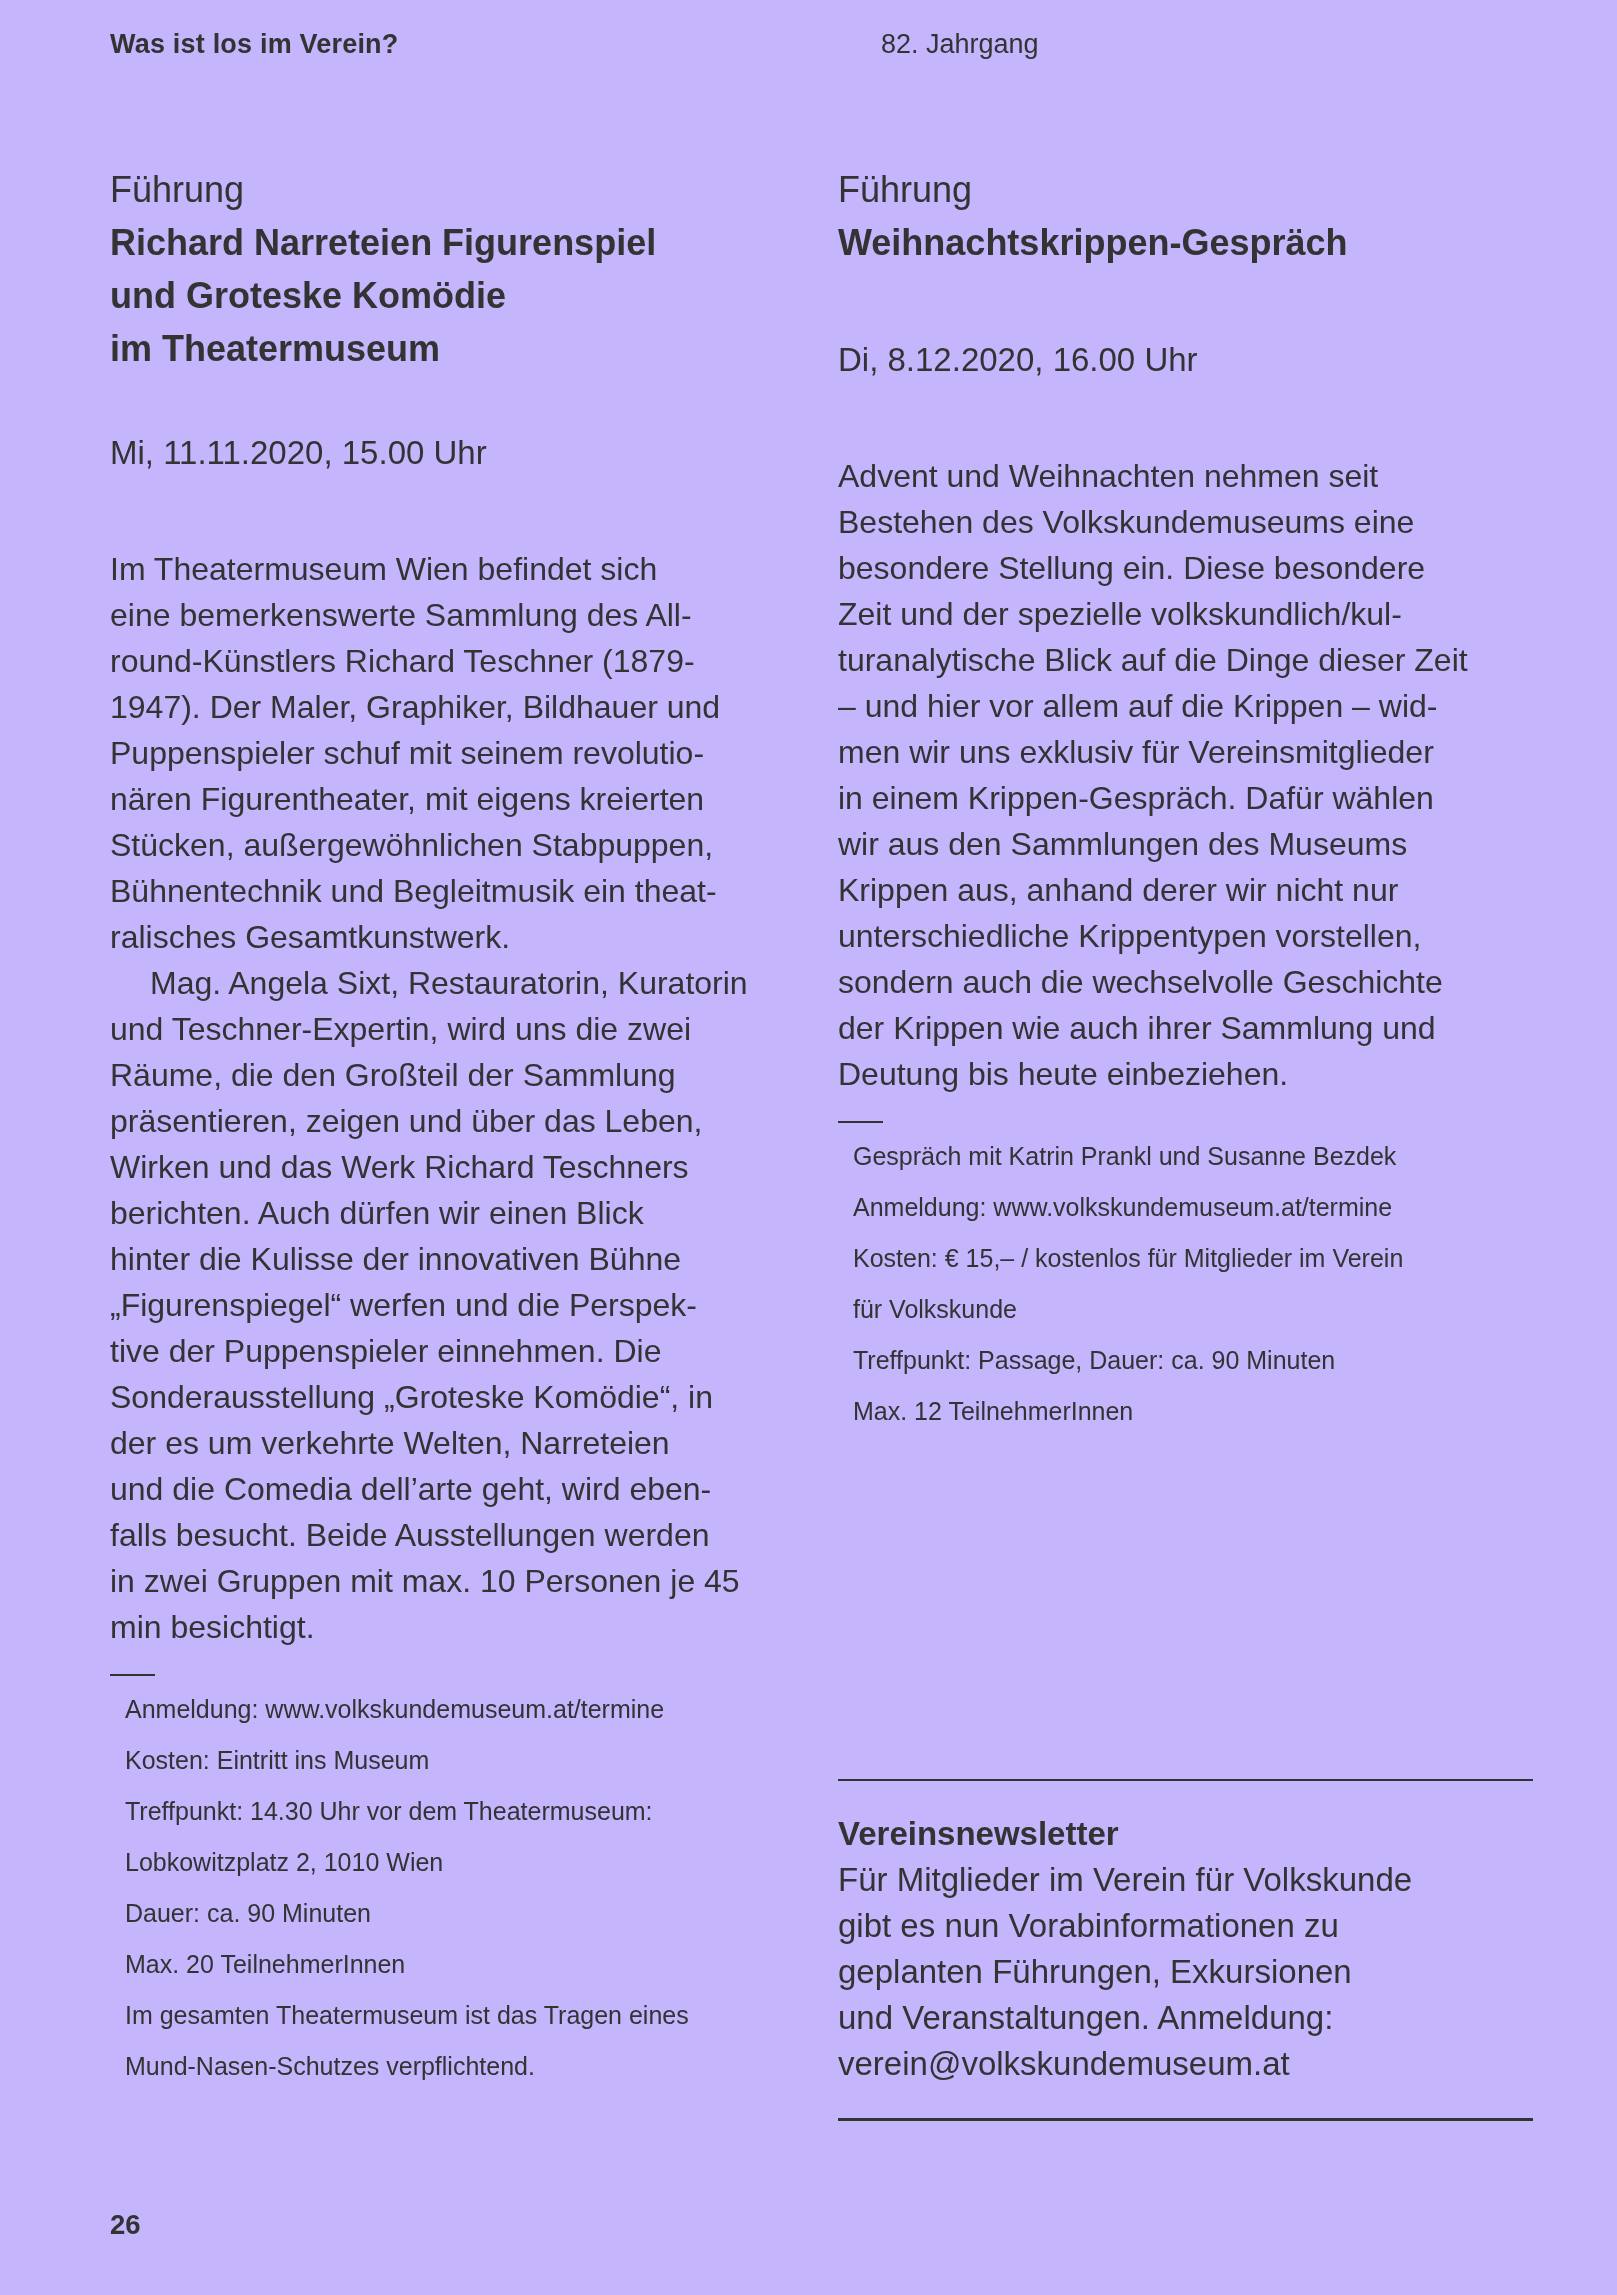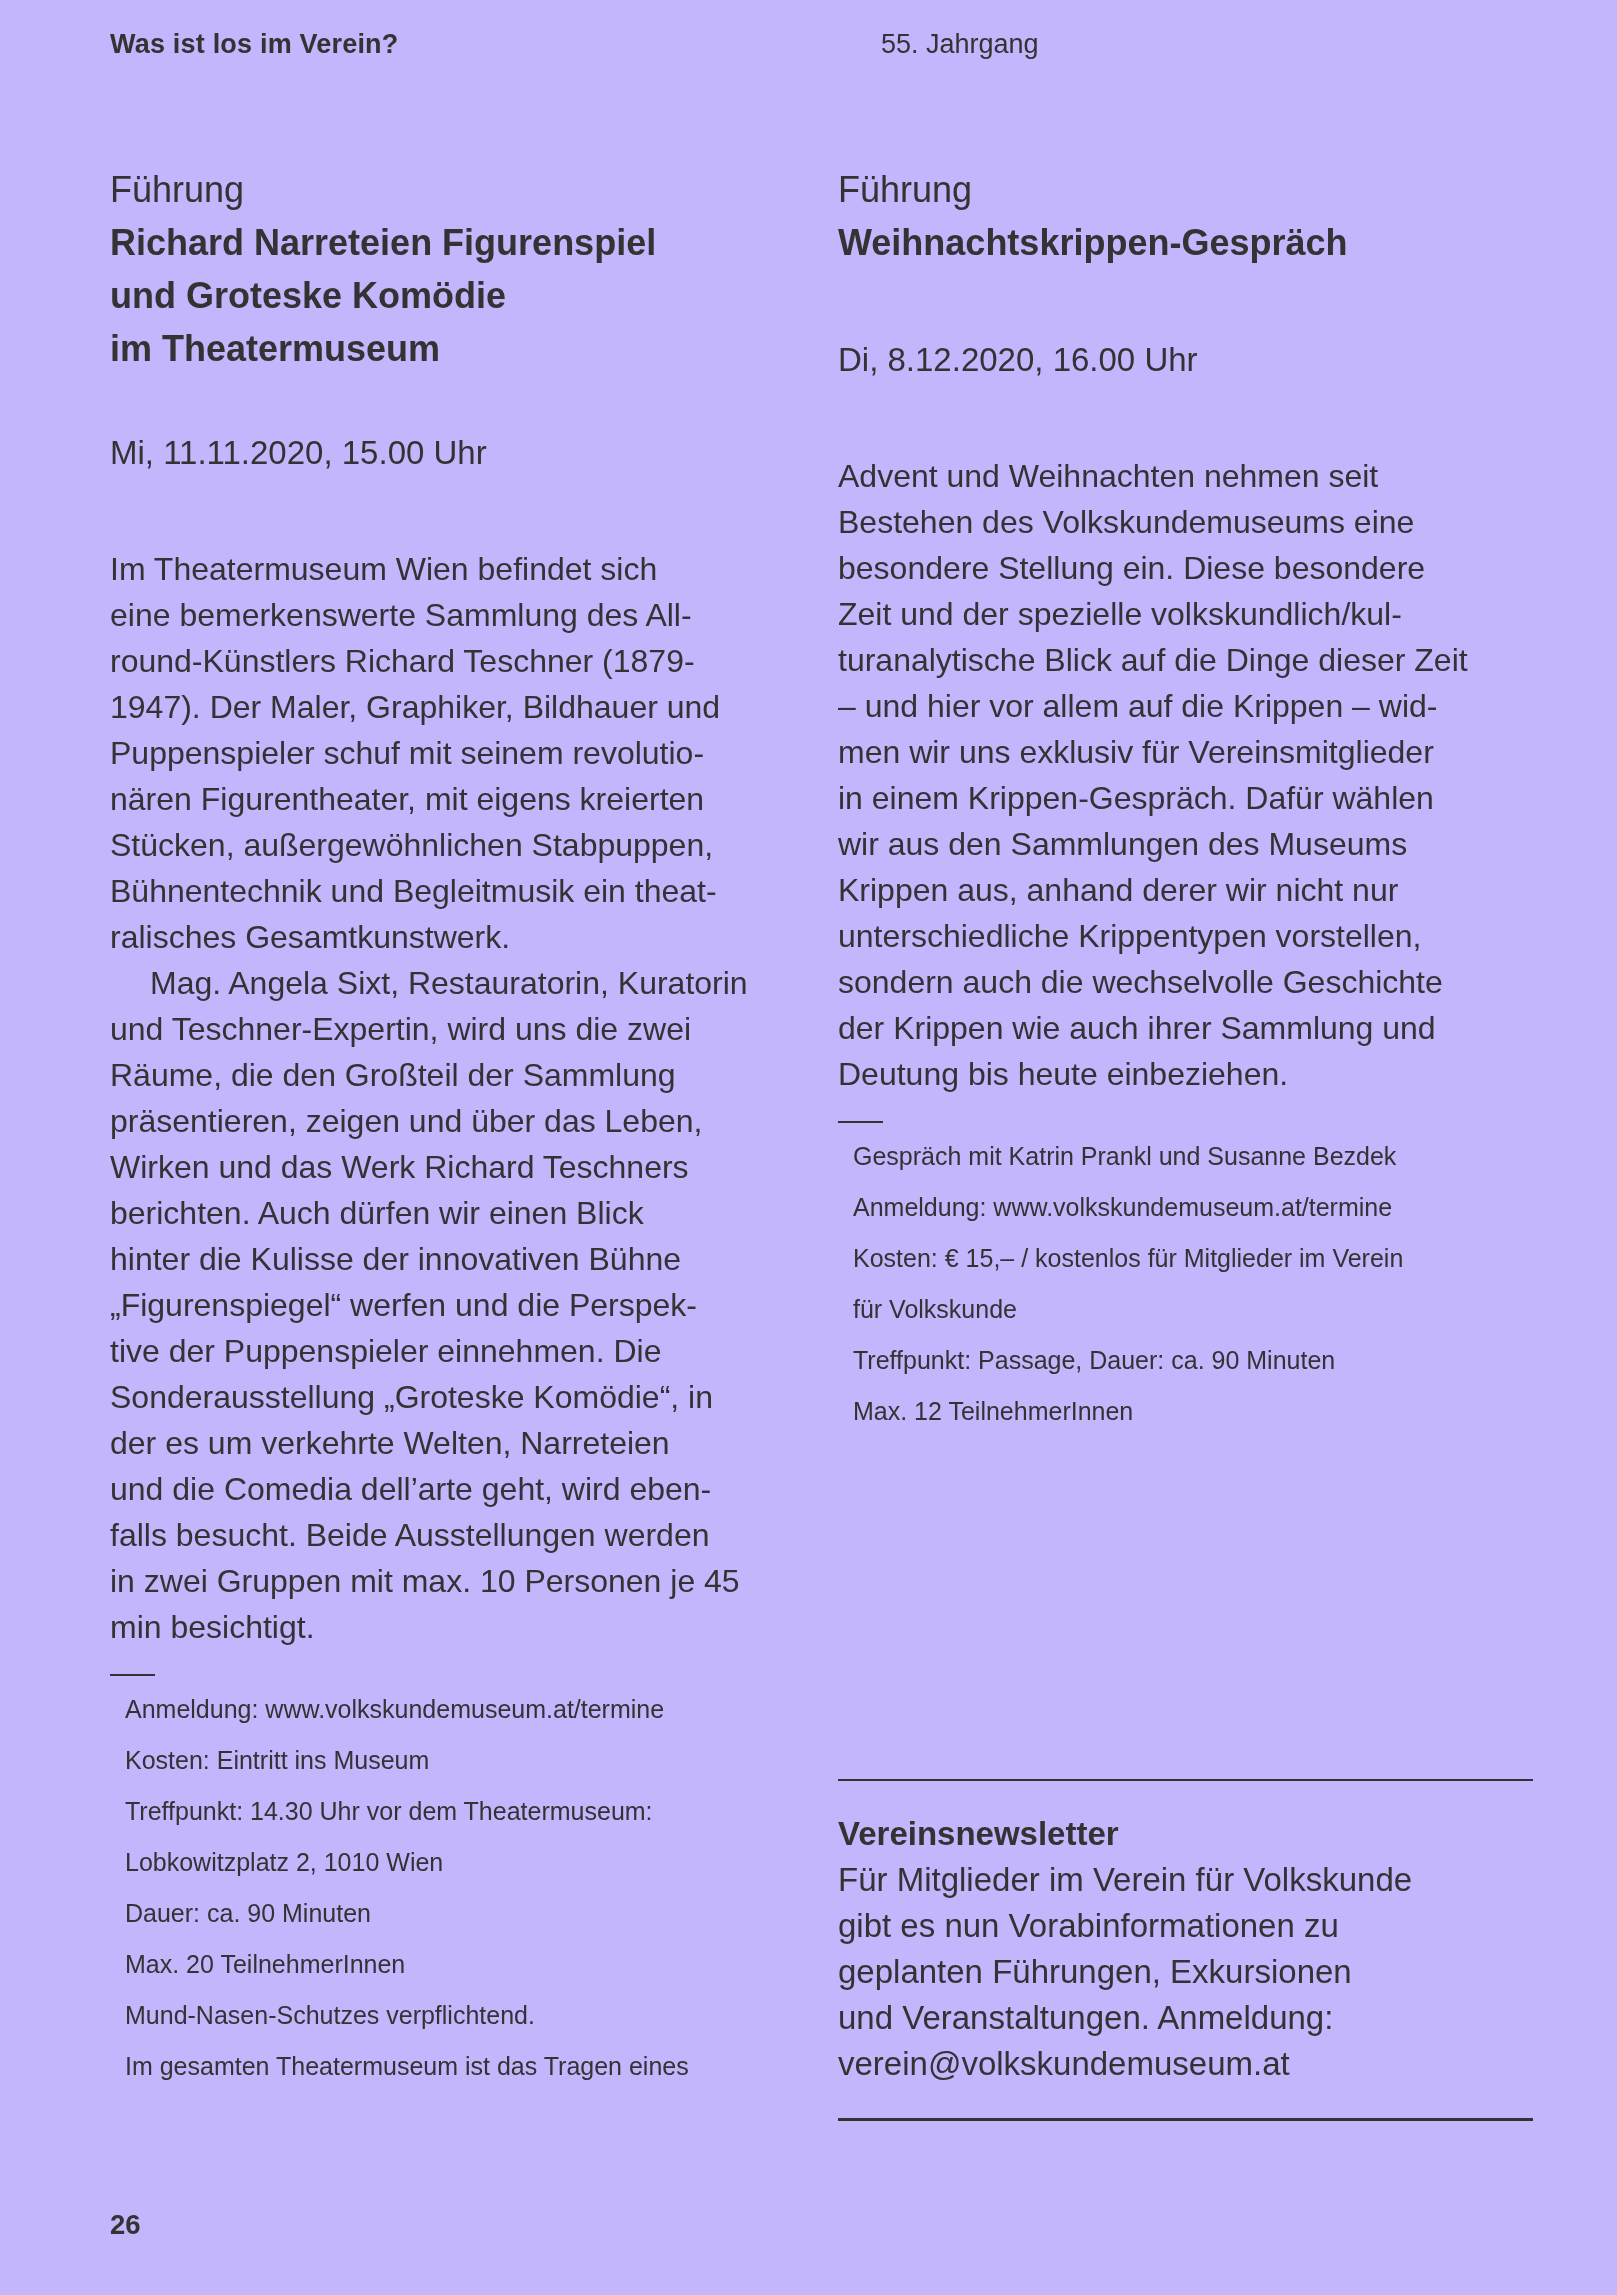--- a/index.html
+++ b/index.html
@@ -117,21 +117,21 @@
     font-weight: 700;
   }
 </style>
 </head>
 <body>
 
 <div class="page">
 
   <div class="header-left">Was ist los im Verein?</div>
 
-  <div class="header-right">55. Jahrgang</div>
+  <div class="header-right">82. Jahrgang</div>
 
   <div class="col col-left">
     <div class="kicker">Führung</div>
     <div class="title">Richard Narreteien Figurenspiel
 und Groteske Komödie
 im Theatermuseum</div>
     <div class="date-line">Mi, 11.11.2020, 15.00 Uhr</div>
     <div class="body-par body-start">Im Theatermuseum Wien befindet sich
 eine bemerkenswerte Sammlung des All-
 round-Künstlers Richard Teschner (1879-
@@ -157,22 +157,22 @@
 in zwei Gruppen mit max. 10 Personen je 45
 min besichtigt.</div>
     <div class="dash-rule"></div>
     <div class="details">
         <div class="detail-line">Anmeldung: www.volkskundemuseum.at/termine</div>
         <div class="detail-line">Kosten: Eintritt ins Museum</div>
         <div class="detail-line">Treffpunkt: 14.30 Uhr vor dem Theatermuseum:</div>
         <div class="detail-line">Lobkowitzplatz 2, 1010 Wien</div>
         <div class="detail-line">Dauer: ca. 90 Minuten</div>
         <div class="detail-line">Max. 20 TeilnehmerInnen</div>
+        <div class="detail-line">Im gesamten Theatermuseum ist das Tragen eines</div>
         <div class="detail-line">Mund-Nasen-Schutzes verpflichtend.</div>
-        <div class="detail-line">Im gesamten Theatermuseum ist das Tragen eines</div>
       </div>
   </div>
 
   <div class="col col-right">
     <div class="kicker">Führung</div>
     <div class="title">Weihnachtskrippen-Gespräch</div>
     <div class="date-line">Di, 8.12.2020, 16.00 Uhr</div>
     <div class="body-par body-start">Advent und Weihnachten nehmen seit
 Bestehen des Volkskundemuseums eine
 besondere Stellung ein. Diese besondere

